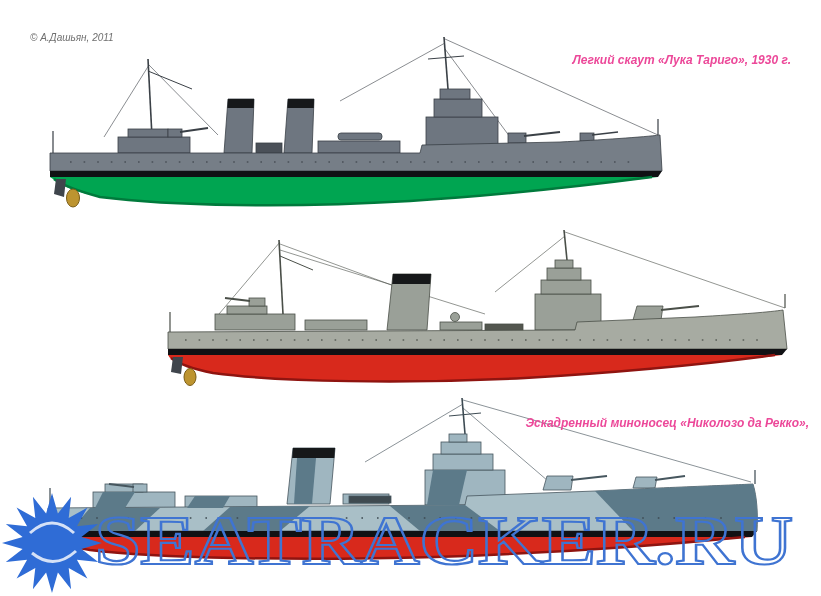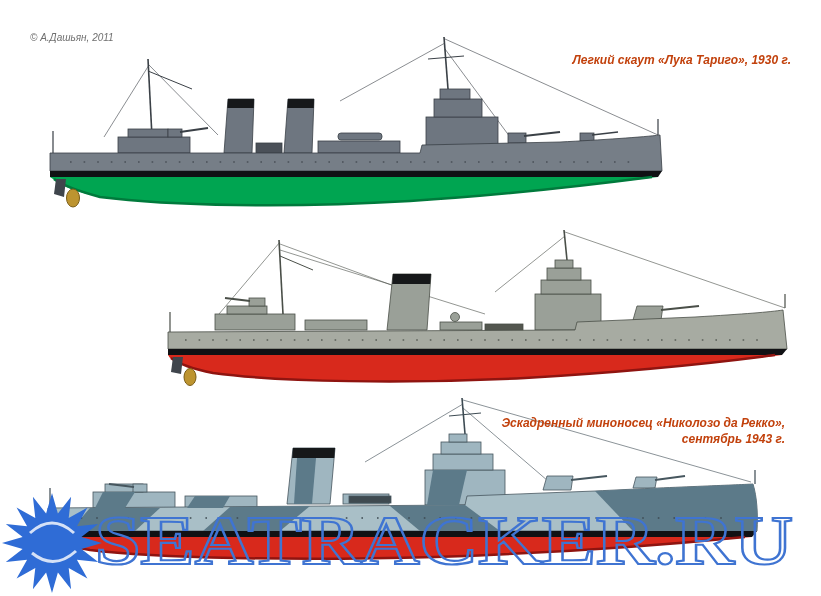--- a/index.html
+++ b/index.html
@@ -7,25 +7,25 @@
     position:relative; width:821px; height:596px; margin:0 auto;
     background:#ffffff; overflow:hidden; outline:1px solid #cfcfcf;
     font-family:"Liberation Sans", sans-serif;
   }
   .copyright {
     position:absolute; left:30px; top:32px;
     font:italic 10px "Liberation Sans", sans-serif; color:#6f6f6f;
   }
   .caption {
     position:absolute; font:italic bold 12px "Liberation Sans", sans-serif;
-    color:#c2410c; line-height:1.35; white-space:nowrap; z-index:3;
+    color:#ec4899; line-height:1.35; white-space:nowrap; z-index:3;
   }
   .caption-1 { top:52px;  right:30px; text-align:right; }
   .caption-2 { top:258px; left:37px;  text-align:left; }
-  .caption-3 { top:415px; right:36px; text-align:right; }
+  .caption-3 { top:415px; right:12px; text-align:right; }
   svg.ship   { position:absolute; z-index:1; }
   svg.wmark  { position:absolute; left:0; top:485px; z-index:5; }
 </style>
 </head>
 <body>
 
 <div class="page">
 
   <div class="copyright">© А.Дашьян, 2011</div>
 
@@ -106,21 +106,20 @@
     <path d="M30,118 L610,118" stroke="#5a5f58" stroke-width="1.4" stroke-dasharray="1.6,12" fill="none"></path>
     <path d="M13,127 L632,127 L627,133 L13,133 Z" fill="#101114"></path>
     <path d="M13,133 L627,133 C560,141 470,150 370,156 C250,162 125,160 58,151 C36,147 22,141 15,136 Z" fill="#d8291c"></path>
     <path fill="none" stroke-width="2.5" d="M16,136 C24,142 38,147 58,151 C125,160 250,162 370,156 C470,150 560,141 620,133" stroke="#8f1410"></path>
     <path fill="#3f454c" d="M18,135 L28,135 L26,152 L16,150 Z"></path>
     <ellipse cx="35" cy="155" rx="6" ry="8.5" stroke="#7a5c16" stroke-width="1" fill="#bd9430"></ellipse>
   </svg>
 
   <div class="caption caption-3">
     <div>Эскадренный миноносец «Николозо да Рекко»,</div>
-    <div>сентябрь 1943 г.</div>
   </div>
 
   <svg class="ship" style="left:35px; top:392px;" width="740" height="175" viewBox="0 0 740 175">
     <g stroke="#3c4a52" fill="none">
       <path d="M430,42 L427,6" stroke-width="1.6"></path>
       <path d="M414,24 L446,21" stroke-width="1"></path>
       <path d="M428,8 L716,90 M428,12 L330,70 M428,16 L520,95" stroke-width="0.6"></path>
       <path d="M720,92 L720,78 M15,116 L15,96" stroke-width="1.2"></path>
     </g>
     <g stroke="#46565e" stroke-width="0.8" fill="#9fb6c0">

